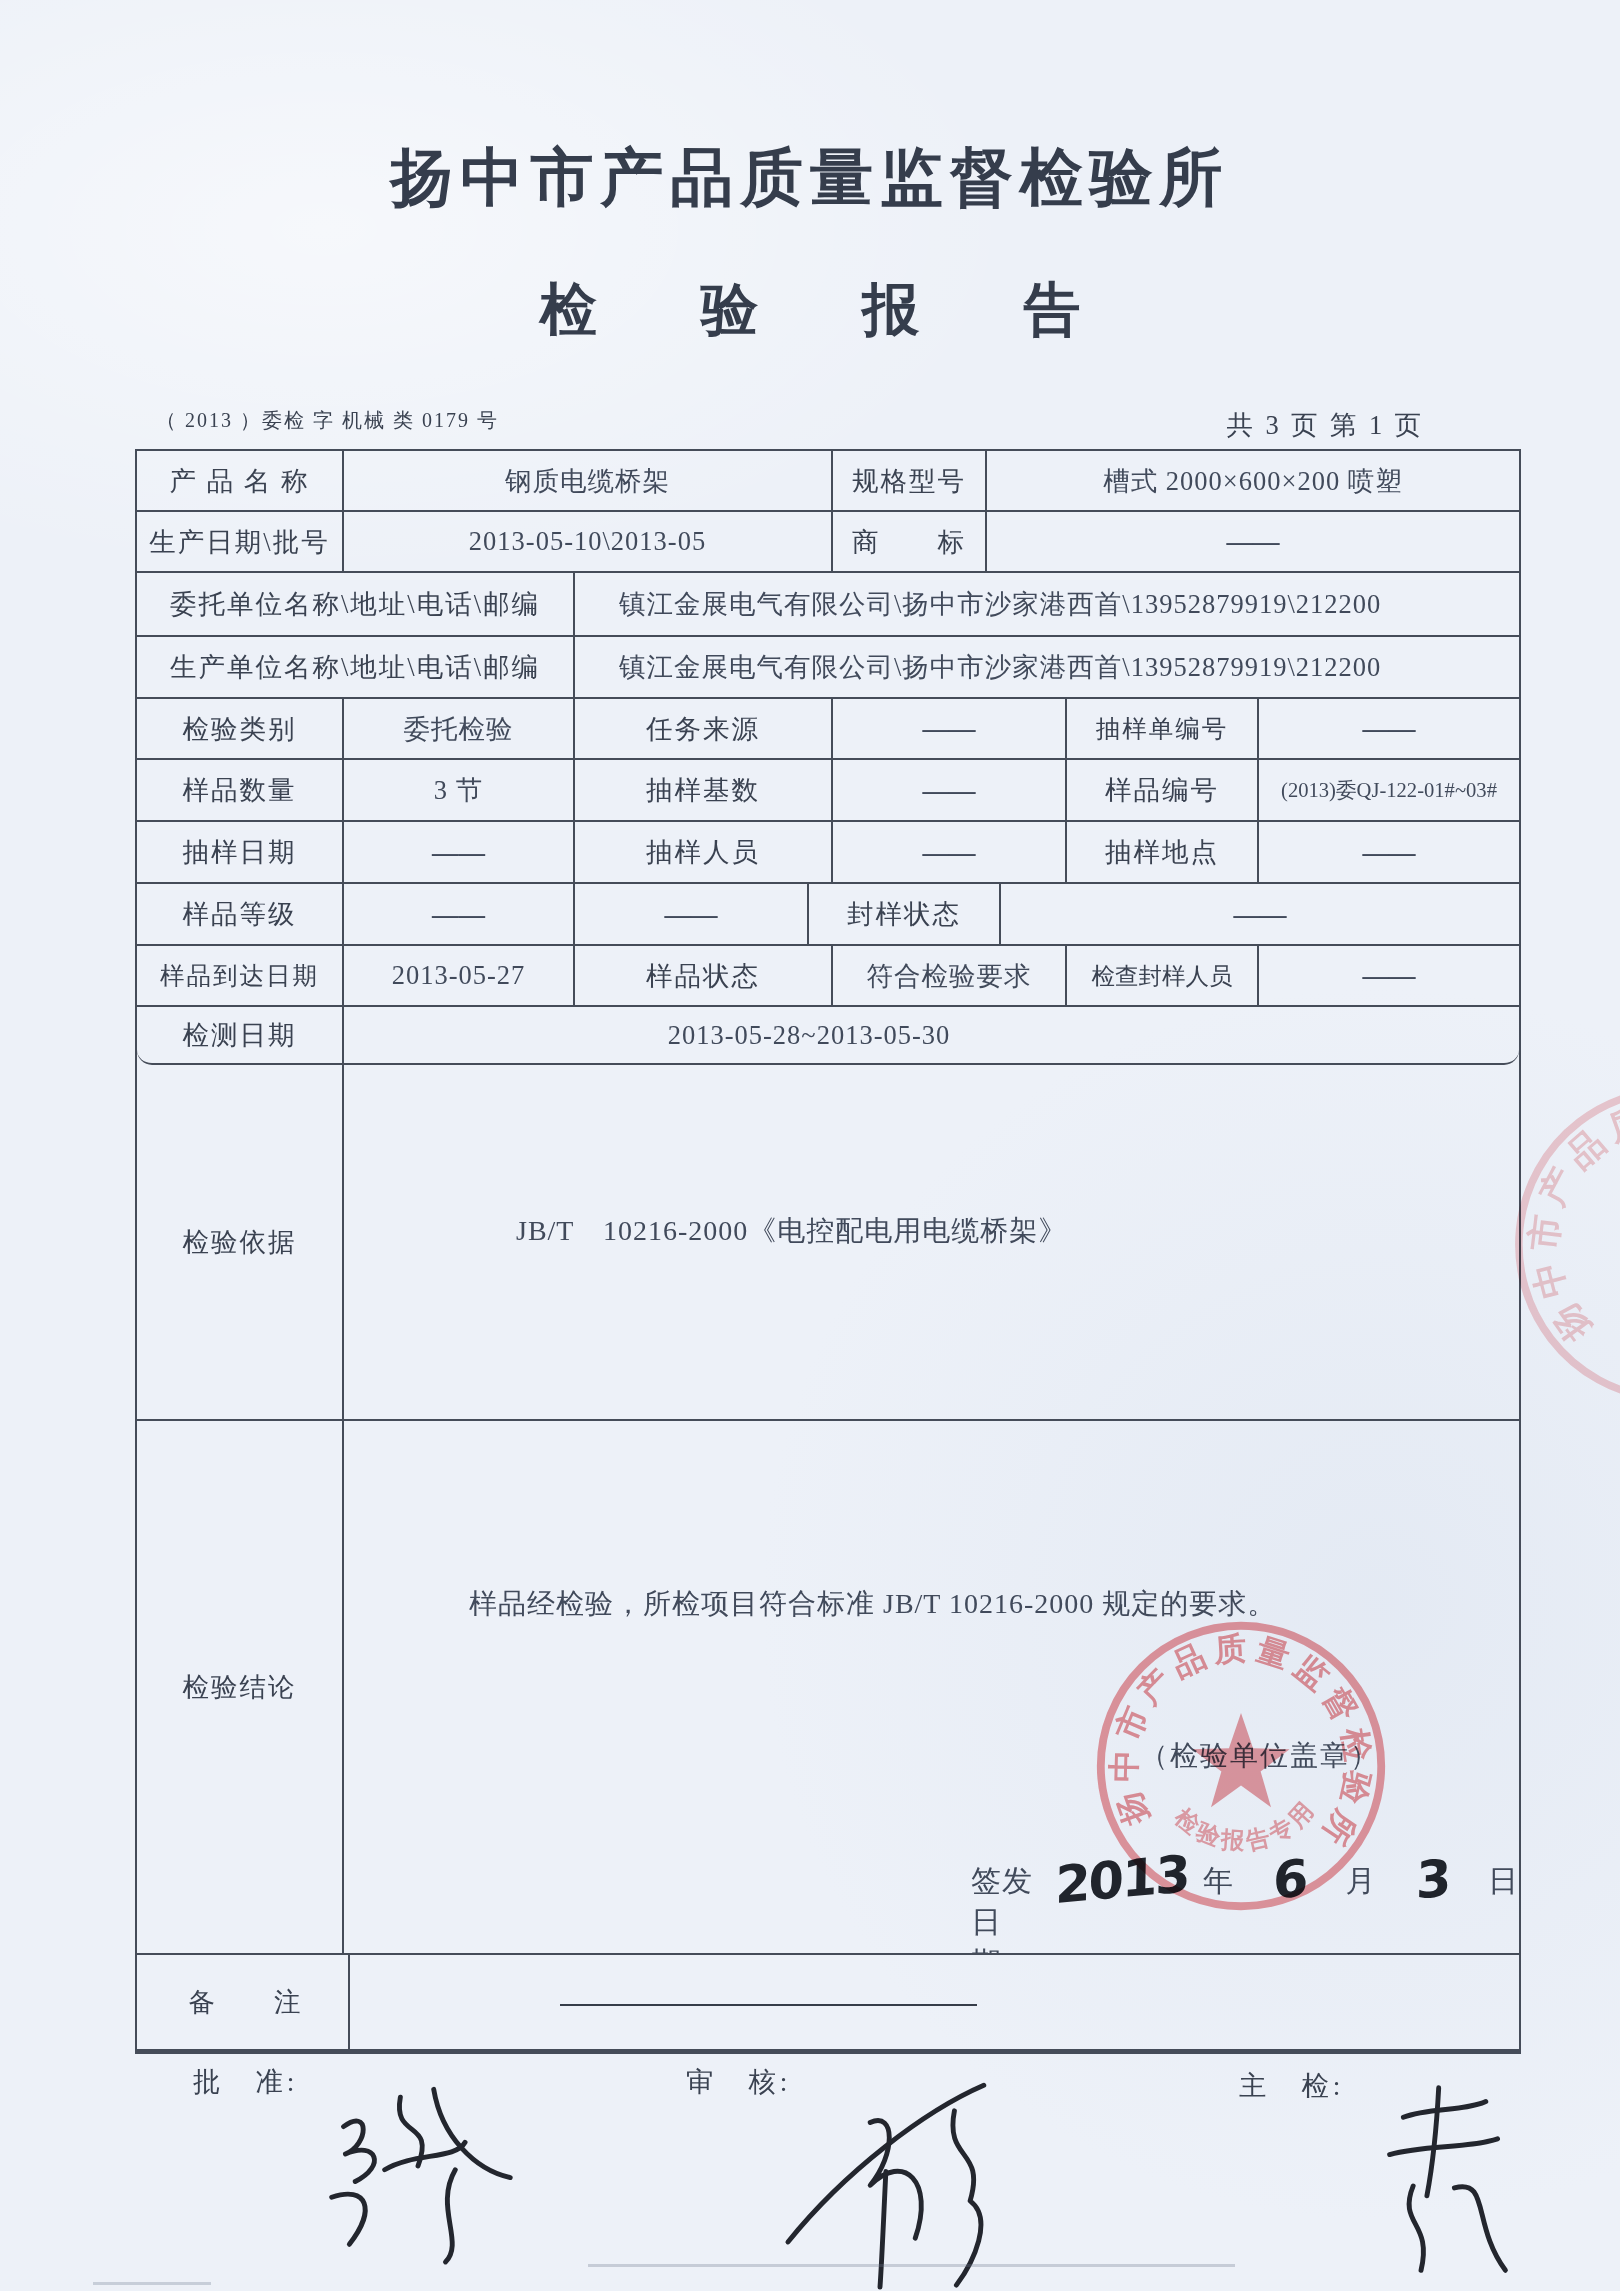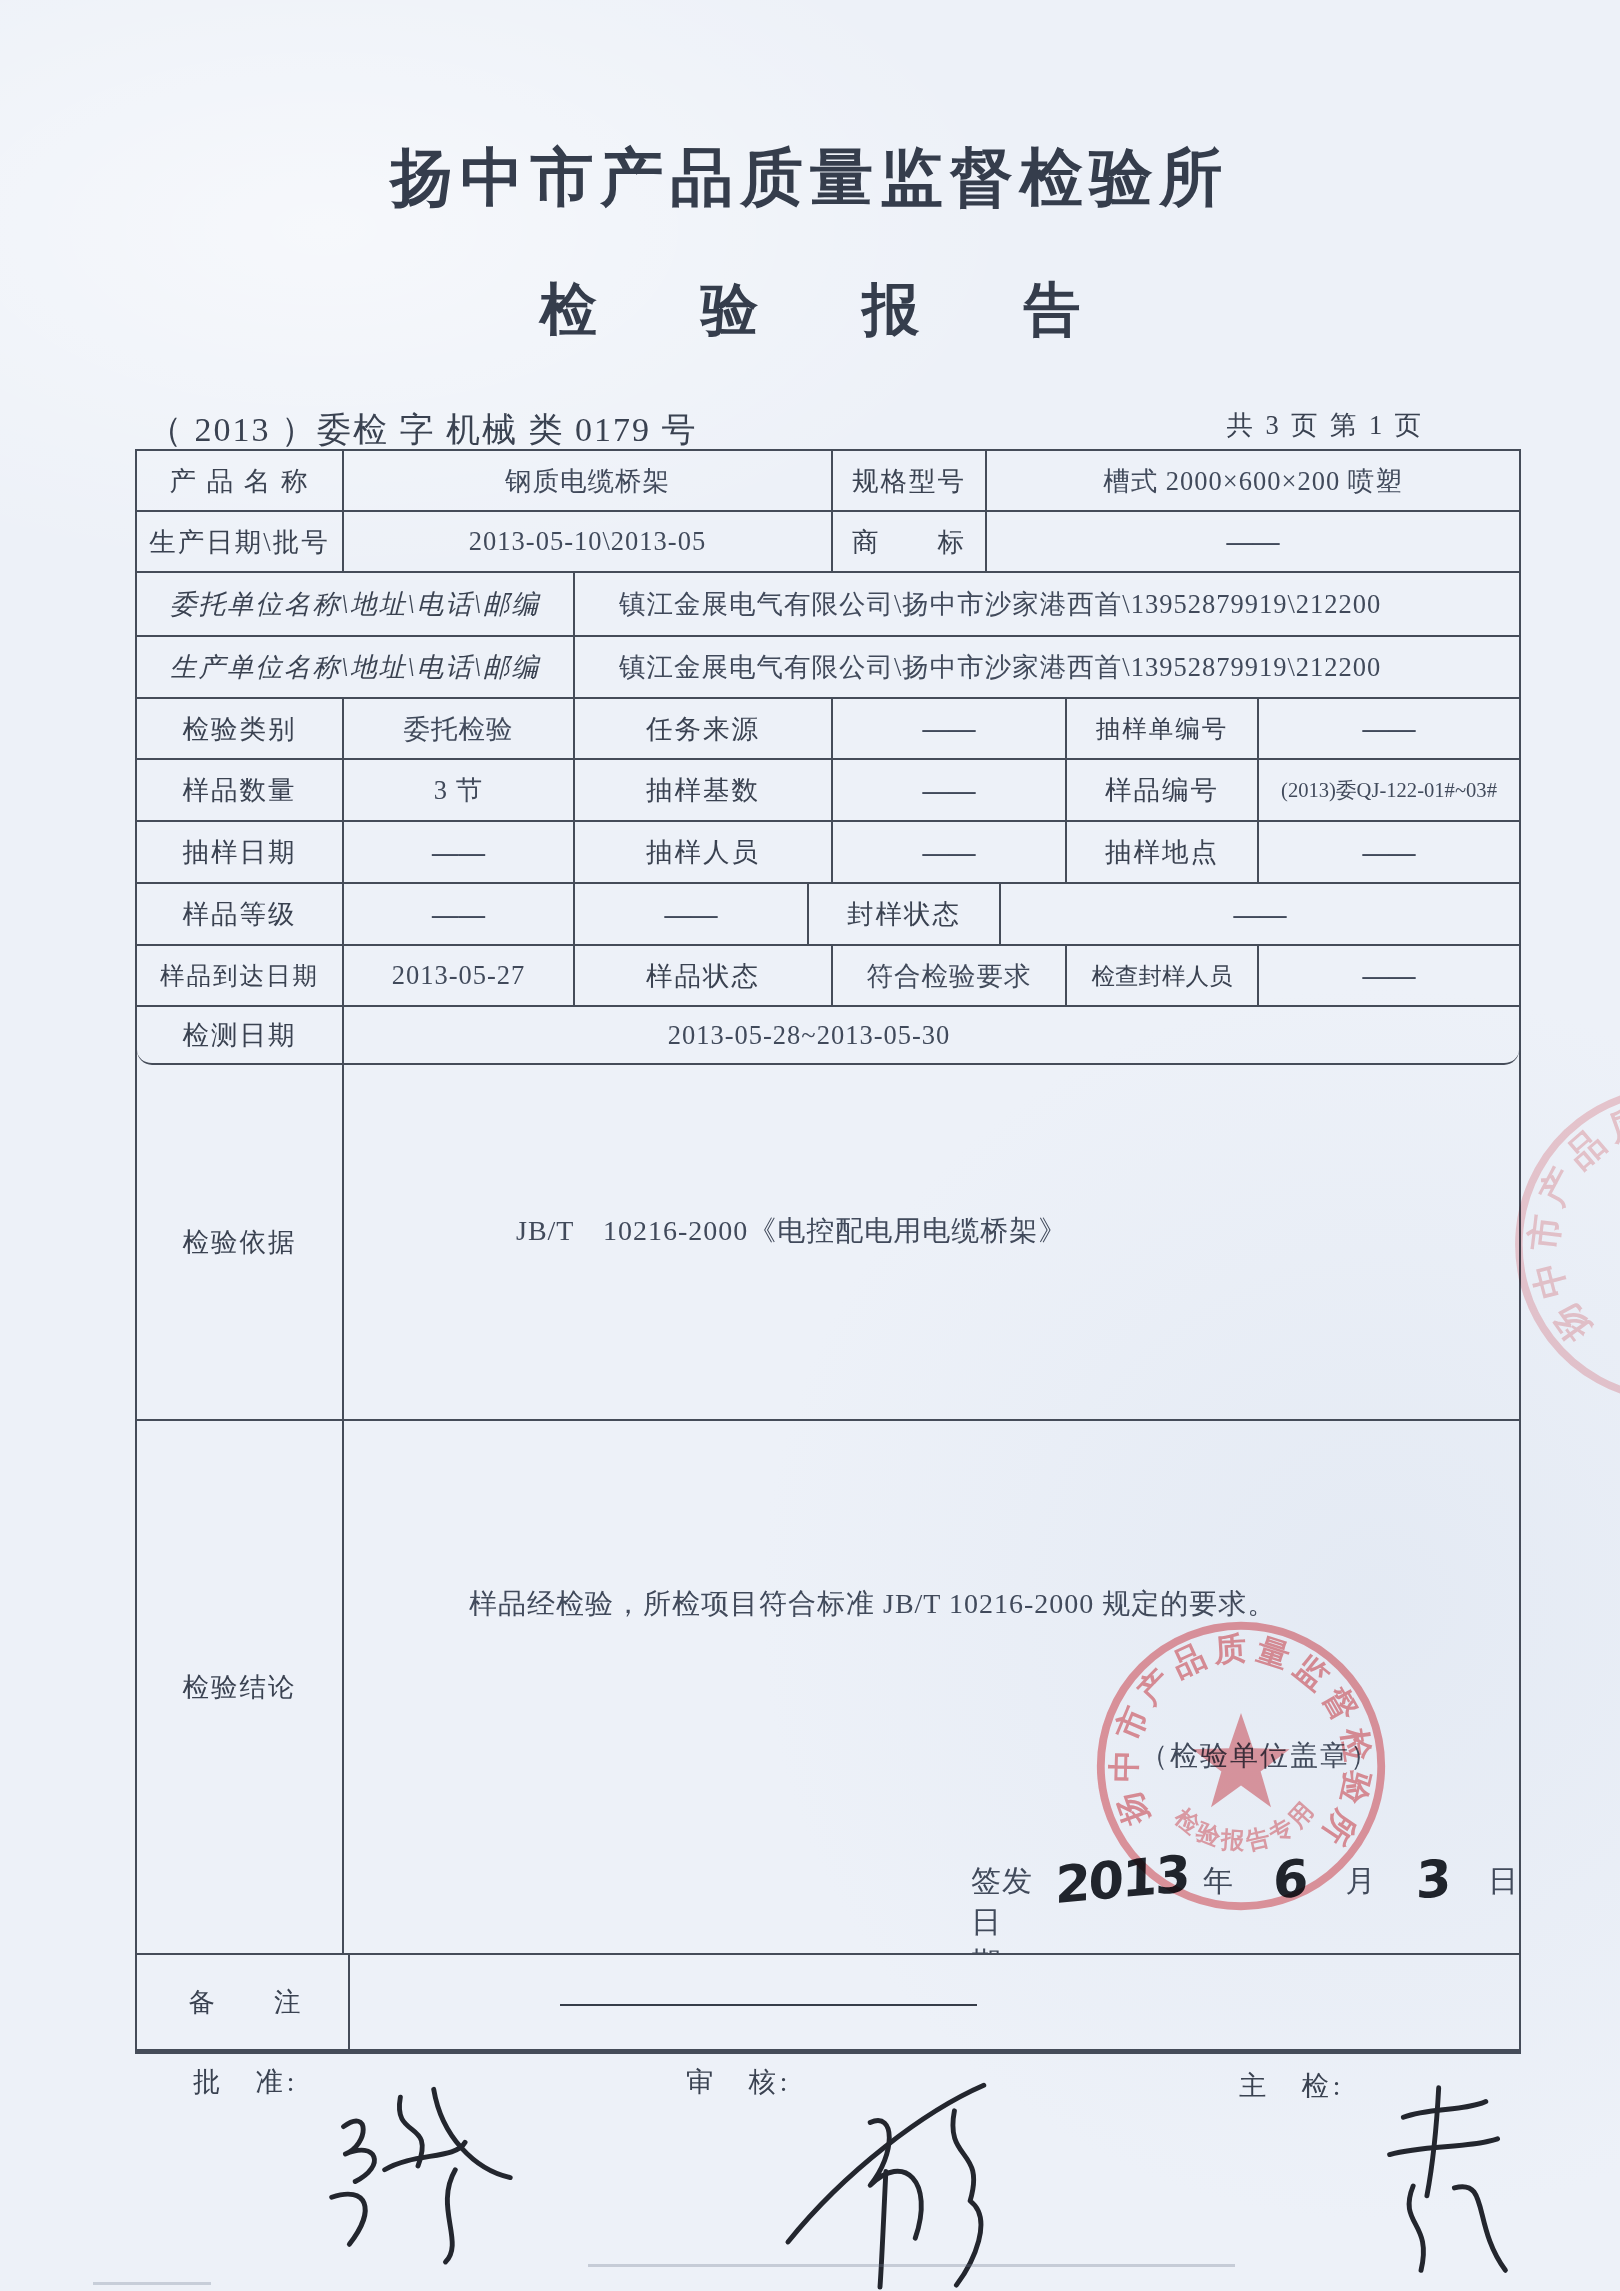--- a/index.html
+++ b/index.html
@@ -30,21 +30,21 @@
   .org-title{
     position:absolute;left:0;top:135px;width:100%;
     text-align:center;font-size:63px;font-weight:700;
     letter-spacing:6.9px;color:#353d4c;
   }
   .report-title{
     position:absolute;left:0;top:272px;width:100%;
     text-align:center;font-size:57px;font-weight:700;
     letter-spacing:45px;text-indent:45px;color:#353d4c;
   }
-  .doc-no{position:absolute;left:148px;top:407px;font-size:34px;letter-spacing:2px;}
+  .doc-no{position:absolute;left:156px;top:407px;font-size:20px;letter-spacing:2px;}
   .page-info{position:absolute;right:196px;top:407px;font-size:26.5px;letter-spacing:2.9px;}
 
   .tbl{
     position:absolute;left:135px;top:449px;width:1386px;
     border:2.9px solid var(--bd);
     border-bottom-width:5.9px;
     box-sizing:border-box;
     background:transparent;
   }
   .r{display:flex;border-bottom:2px solid var(--bd);box-sizing:border-box;}
@@ -59,21 +59,21 @@
   }
   .c:last-child{border-right:none;flex:1;}
   .lbl{letter-spacing:2px;color:var(--ink);}
   .left{justify-content:flex-start;}
   .dash{font-weight:600;letter-spacing:0;}
 
   
   .w1{width:207px;} .w2{width:231px;} .w3{width:258px;}
   .w4{width:234px;} .w5{width:192px;}
   .wa2{width:489px;} .wa3{width:154px;}
-  .wc1{width:438px;font-style:italic;}
+  .wc1{width:438px;}
 
   .hA{height:61px;} .hB{height:61px;} .hC{height:64px;} .hD{height:62px;}
   .hE{height:61px;} .hF{height:62px;} .hG{height:62px;} .hH{height:62px;}
   .hI{height:61px;} .hJ{height:58px;border-radius:15px;}
   .hK{height:356px;} .hL{height:534px;} .hM{height:94px;}
 
   .basis-cell{align-items:flex-start;justify-content:flex-start;
     padding:147px 0 0 172px;font-size:28px;letter-spacing:1px;}
   .concl-cell{position:relative;}
   .concl-text{position:absolute;left:125px;top:164px;font-size:28px;letter-spacing:1px;}

